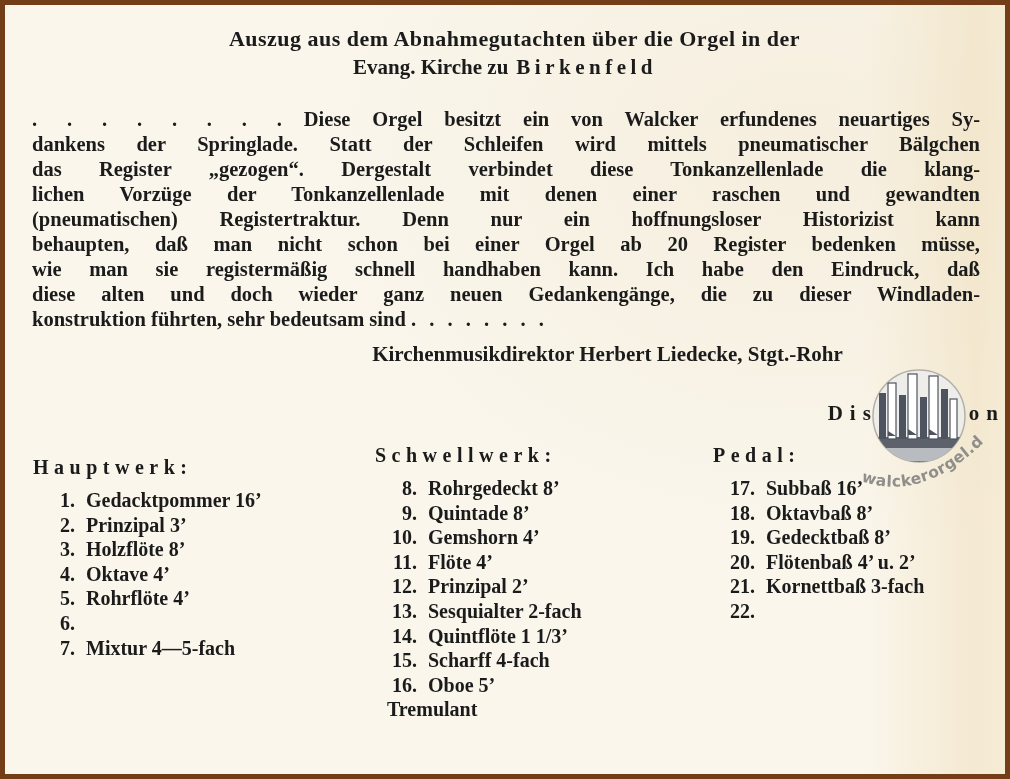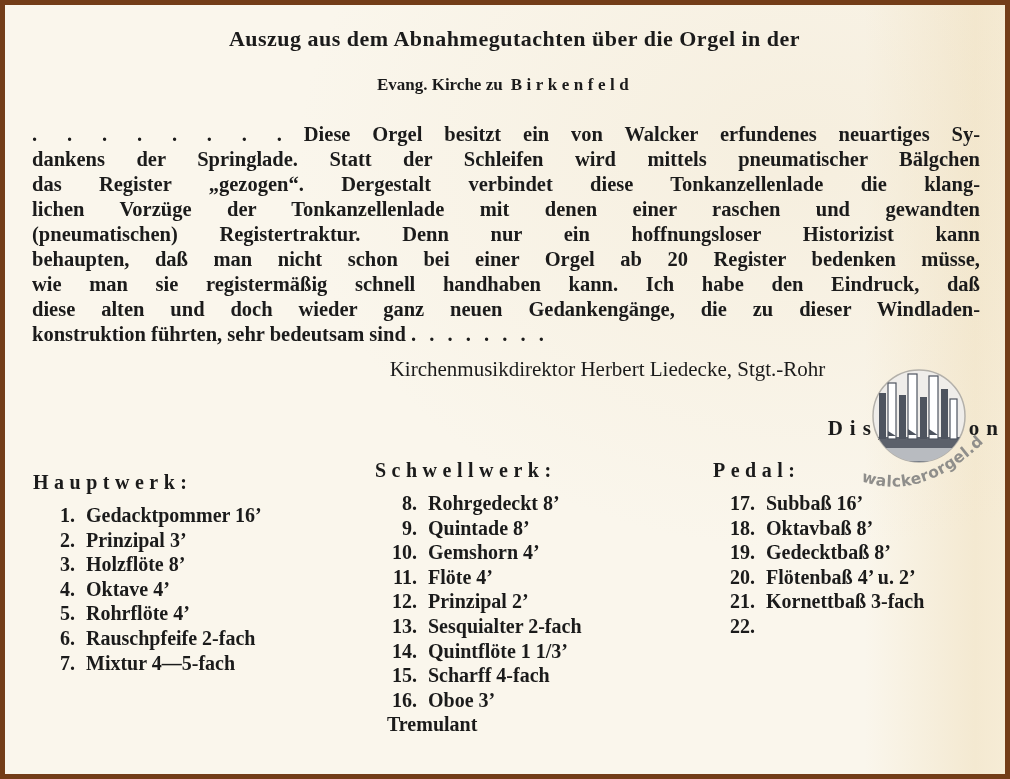--- a/index.html
+++ b/index.html
@@ -18,41 +18,41 @@
   }
   .title1 {
     margin-top: 21px;
     text-align: center;
     font-size: 22px;
     font-weight: bold;
     letter-spacing: 0.5px;
     padding-left: 19px;
   }
   .title2 {
-    margin-top: 23px;
+    margin-top: 3px;
     text-align: center;
-    font-size: 17px;
+    font-size: 21px;
     font-weight: bold;
   }
   .title2 .spaced { letter-spacing: 4.5px; margin-left: 8px; }
   .paragraph {
     margin: 27px 25px 0 27px;
     font-size: 20.5px;
     line-height: 25px;
     font-weight: bold;
   }
   .pline { white-space: nowrap; }
   .pline-justify { text-align: justify; text-align-last: justify; white-space: normal; }
   .dots { word-spacing: 8px; }
   .signature {
     margin-top: 10px;
     text-align: center;
     padding-left: 205px;
     font-size: 21px;
-    font-weight: normal;
+    font-weight: bold;
   }
   .disposition-heading {
     margin-top: 34px;
     text-align: right;
     font-size: 21px;
     font-weight: bold;
     letter-spacing: 7px;
   }
   .cols {
     display: flex;
@@ -124,21 +124,20 @@
       <div class="stop-row">
           <span class="stop-no">4.</span>
           <span class="stop-label">Oktave 4’</span>
         </div>
       <div class="stop-row">
           <span class="stop-no">5.</span>
           <span class="stop-label">Rohrflöte 4’</span>
         </div>
       <div class="stop-row">
           <span class="stop-no">6.</span>
-          <span class="stop-label">Rauschpfeife 2-fach</span>
         </div>
       <div class="stop-row">
           <span class="stop-no">7.</span>
           <span class="stop-label">Mixtur 4—5-fach</span>
         </div>
     </div>
 
     <div class="col2">
       <div class="col-header">Schwellwerk:</div>
       <div class="stop-row">
@@ -168,21 +167,21 @@
       <div class="stop-row">
           <span class="stop-no">14.</span>
           <span class="stop-label">Quintflöte 1 1/3’</span>
         </div>
       <div class="stop-row">
           <span class="stop-no">15.</span>
           <span class="stop-label">Scharff 4-fach</span>
         </div>
       <div class="stop-row">
           <span class="stop-no">16.</span>
-          <span class="stop-label">Oboe 3’</span>
+          <span class="stop-label">Oboe 5’</span>
         </div>
       <div class="extra-row">Tremulant</div>
     </div>
 
     <div class="col3">
       <div class="col-header">Pedal:</div>
       <div class="stop-row">
           <span class="stop-no">17.</span>
           <span class="stop-label">Subbaß 16’</span>
         </div>

